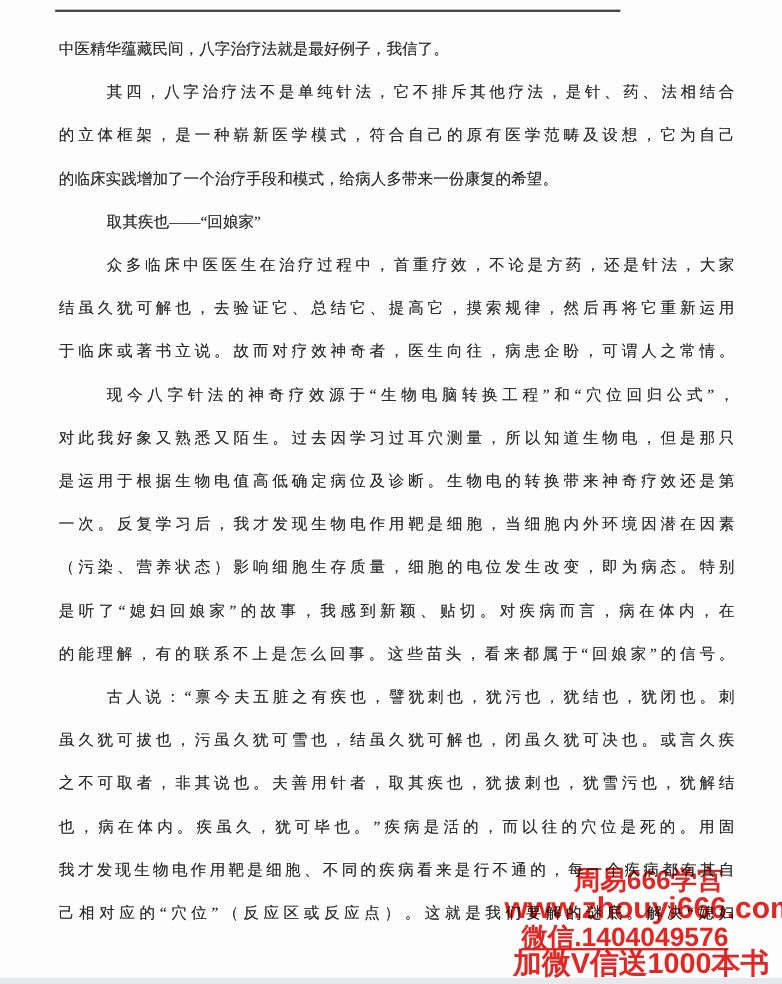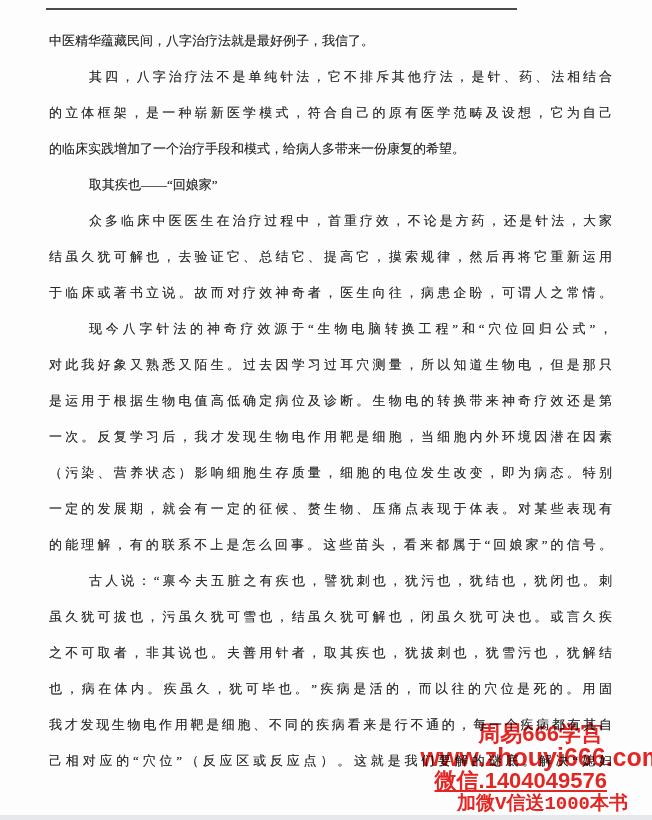--- a/index.html
+++ b/index.html
@@ -48,21 +48,21 @@
     color: #e21512;
     font-family: "Liberation Sans", "DejaVu Sans", sans-serif;
     font-weight: 700;
     white-space: nowrap;
     mix-blend-mode: multiply;
     opacity: 0.93;
   }
   .wm1 { top: 722px; right: 49px;  font-size: 22px; line-height: 24px; }
   .wm2 { top: 744px; right: -12px; font-size: 25px; line-height: 26px; }
   .wm3 { top: 769px; right: 45px;  font-size: 22px; line-height: 24px; text-decoration: underline; }
-  .wm4 { top: 792px; right: 24px;   font-size: 19px; line-height: 24px; font-family: Liberation Mono, monospace; }
+  .wm4 { top: 792px; right: 11px;   font-size: 24px; line-height: 24px; }
 
   .bottom-strip {
     position: absolute;
     left: 0;
     right: 0;
     bottom: 0;
     height: 5px;
     background: #e7e8eb;
   }
 </style>
@@ -80,21 +80,21 @@
     <div class="ln end">的临床实践增加了一个治疗手段和模式，给病人多带来一份康复的希望。</div>
     <div class="ln ind end">取其疾也——“回娘家”</div>
     <div class="ln ind fill">众多临床中医医生在治疗过程中，首重疗效，不论是方药，还是针法，大家</div>
     <div class="ln fill">结虽久犹可解也，去验证它、总结它、提高它，摸索规律，然后再将它重新运用</div>
     <div class="ln fill">于临床或著书立说。故而对疗效神奇者，医生向往，病患企盼，可谓人之常情。</div>
     <div class="ln ind fill">现今八字针法的神奇疗效源于“生物电脑转换工程”和“穴位回归公式”，</div>
     <div class="ln fill">对此我好象又熟悉又陌生。过去因学习过耳穴测量，所以知道生物电，但是那只</div>
     <div class="ln fill">是运用于根据生物电值高低确定病位及诊断。生物电的转换带来神奇疗效还是第</div>
     <div class="ln fill">一次。反复学习后，我才发现生物电作用靶是细胞，当细胞内外环境因潜在因素</div>
     <div class="ln fill">（污染、营养状态）影响细胞生存质量，细胞的电位发生改变，即为病态。特别</div>
-    <div class="ln fill">一定的发展期，就会有一定的征候、赘生物、压痛点表现于体表。对某些表现有</div>
+    <div class="ln fill">是听了“媳妇回娘家”的故事，我感到新颖、贴切。对疾病而言，病在体内，在</div>
     <div class="ln fill">的能理解，有的联系不上是怎么回事。这些苗头，看来都属于“回娘家”的信号。</div>
     <div class="ln ind fill">古人说：“禀今夫五脏之有疾也，譬犹刺也，犹污也，犹结也，犹闭也。刺</div>
     <div class="ln fill">虽久犹可拔也，污虽久犹可雪也，结虽久犹可解也，闭虽久犹可决也。或言久疾</div>
     <div class="ln fill">之不可取者，非其说也。夫善用针者，取其疾也，犹拔刺也，犹雪污也，犹解结</div>
     <div class="ln fill">也，病在体内。疾虽久，犹可毕也。”疾病是活的，而以往的穴位是死的。用固</div>
     <div class="ln fill">我才发现生物电作用靶是细胞、不同的疾病看来是行不通的，每一个疾病都有其自</div>
     <div class="ln fill">己相对应的“穴位”（反应区或反应点）。这就是我们要解的谜底。解决“媳妇</div>
   </div>
 
   <div class="wm wm1">周易666学宫</div>

